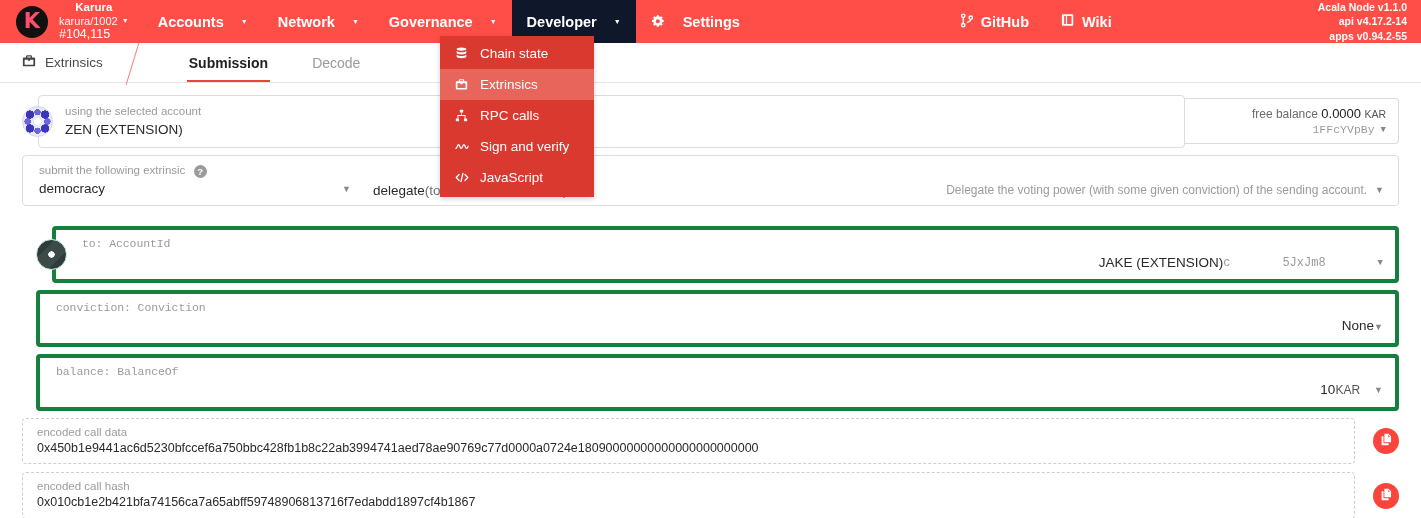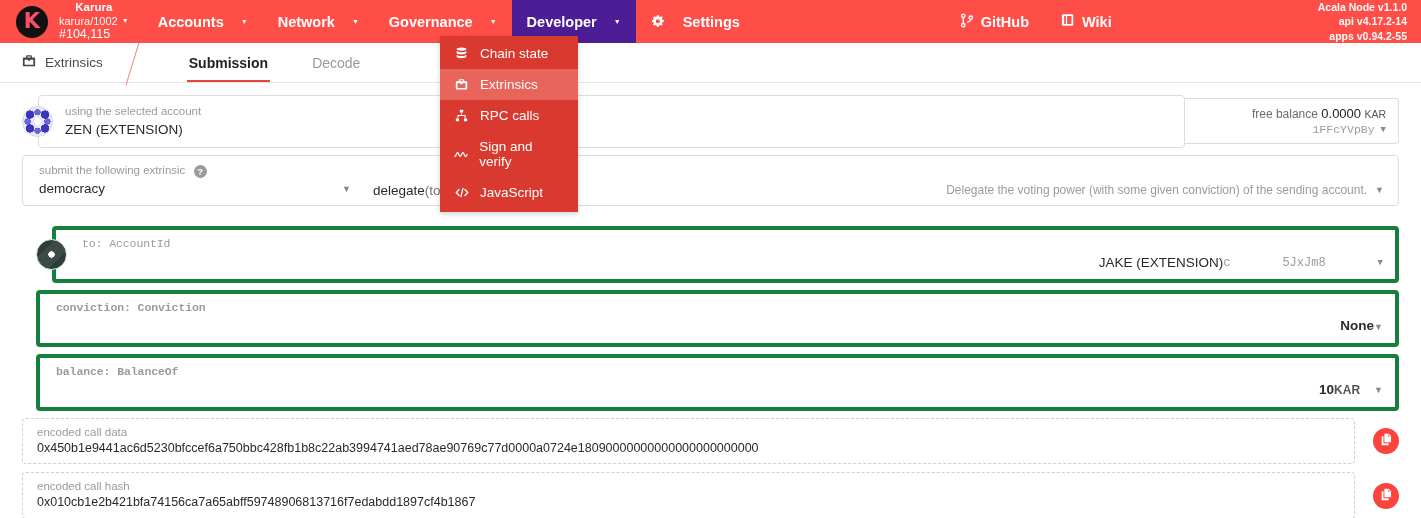--- a/index.html
+++ b/index.html
@@ -27,39 +27,39 @@
   .brand-chain { font-size: 11px; opacity: .95; display: flex; align-items: center; gap: 4px; }
   .brand-block { font-size: 12.5px; }
   .caret { font-size: 7px; line-height: 1; }
 
   .navitems { display: flex; align-items: stretch; }
   .navitem {
     display: flex; align-items: center; gap: 17px; padding: 0 15px;
     color: #fff; font-size: 14.5px; font-weight: bold; cursor: pointer;
     white-space: nowrap;
   }
-  .navitem.active { background: #4c1d95; }
+  .navitem.active { background: #0f172a; }
   .navitem .ic { display: flex; align-items: center; }
 
   .topright {
     margin-left: auto; display: flex; align-items: center;
     padding-right: 14px; gap: 0;
   }
   .extlink {
     display: flex; align-items: center; gap: 7px; color: #fff;
     font-size: 14.5px; font-weight: bold; padding: 0 16px; cursor: pointer;
   }
   .versions {
     color: #fff; font-size: 10.5px; text-align: right; line-height: 1.35;
     margin-left: 190px; opacity: .97; font-weight: bold;
   }
 
   
   .dropdown {
-    position: absolute; left: 440px; top: 36px; width: 138px;
+    position: absolute; left: 440px; top: 36px; width: 154px;
     background: #d9392f; z-index: 20; padding: 2px 0 4px 0;
     box-shadow: 0 2px 5px rgba(0,0,0,.18);
   }
   .ditem {
     display: flex; align-items: center; gap: 11px;
     padding: 8px 14px; color: #fff; font-size: 13.5px; cursor: pointer;
   }
   .ditem.hl { background: #e8655c; }
   .ditem .ic { width: 15px; display: flex; justify-content: center; }
 
@@ -176,21 +176,21 @@
   }
 
   
   .params { padding-left: 14px; }
   .param-row { display: flex; align-items: center; margin-bottom: 7px; }
   .param-field {
     flex: 1; border: 4px solid #15803d; border-radius: 4px; background: #fff;
     padding: 6px 12px 6px 26px; min-height: 44px;
     display: flex; flex-direction: column; justify-content: center;
   }
-  .param-field.plain { padding-left: 16px; font-weight: bold; }
+  .param-field.plain { padding-left: 16px; }
   .pf-inner { display: flex; align-items: center; justify-content: flex-end; }
   .pf-extra {
     display: flex; align-items: center; gap: 52px;
     font-size: 12px; color: #9b9b9b; font-family: "Liberation Mono", monospace;
   }
   .unit-sel { display: flex; align-items: center; gap: 14px; font-size: 12px; color: #555; }
 
   
   .enc-row { display: flex; align-items: center; margin-bottom: 8px; gap: 10px; }
   .enc-box {

